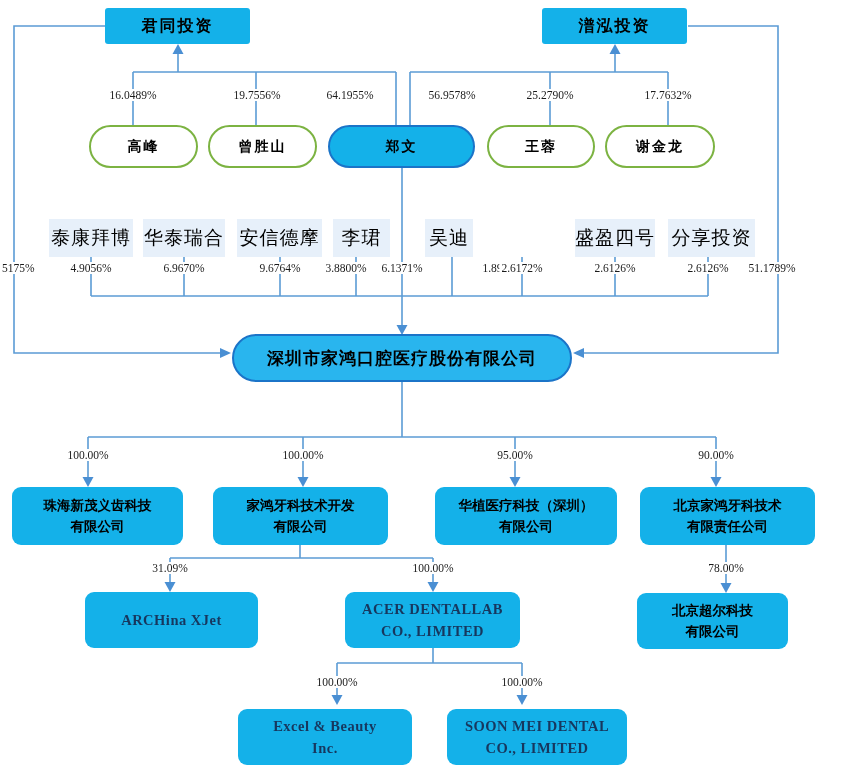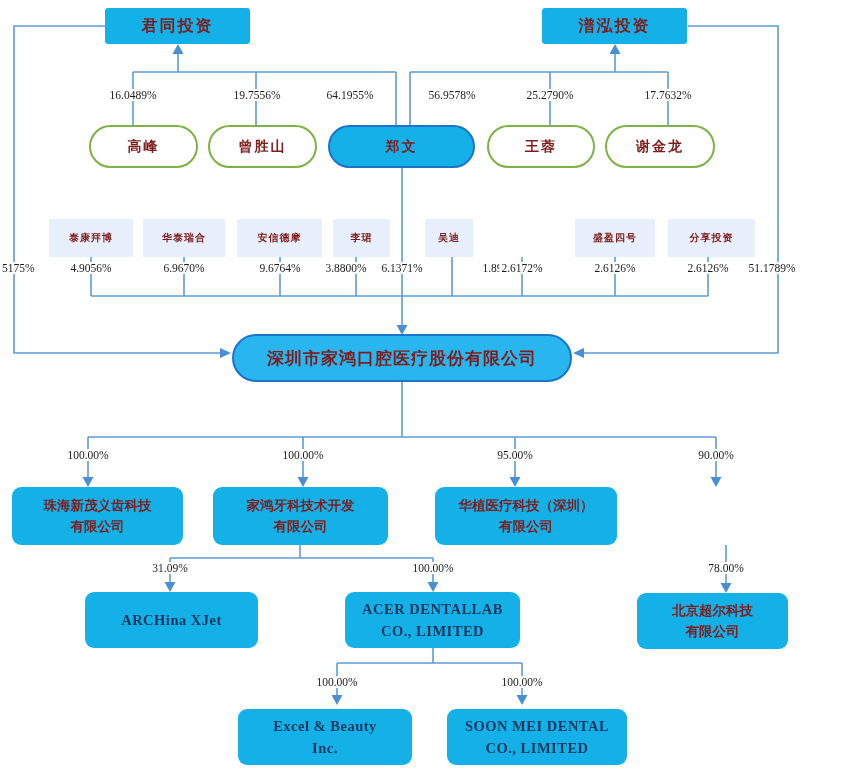--- a/index.html
+++ b/index.html
@@ -1,25 +1,25 @@
 <!DOCTYPE html>
 <html><head>
 <meta charset="utf-8">
 <style>
   html,body{margin:0;padding:0;background:#ffffff;}
   #canvas{position:relative;width:850px;height:780px;background:#ffffff;overflow:hidden;
           font-family:"DejaVu Sans","Liberation Sans",sans-serif;}
   svg.wires{position:absolute;left:0;top:0;z-index:1;}
   .node{position:absolute;z-index:2;display:flex;align-items:center;justify-content:center;
-        text-align:center;box-sizing:border-box;color:#7f1d1d;}
+        text-align:center;box-sizing:border-box;color:#000000;}
   .cyan{background:#14B1E9;border-radius:3px;font-size:16px;font-weight:bold;letter-spacing:2px;}
   .oval{border-radius:22px;font-size:14px;font-weight:bold;letter-spacing:2px;}
   .oval-green{background:#ffffff;border:2px solid #7CB342;}
   .oval-cyan{background:#14B1E9;border:2.5px solid #1B74C8;}
-  .lite{background:#E7F0FA;font-size:10px;font-weight:bold;letter-spacing:1px;}
+  .lite{background:#E7F0FA;font-size:19px;font-weight:normal;letter-spacing:1px;}
   .company{background:#29B5EE;border:2.5px solid #1B74C8;border-radius:26px;
            font-size:17px;font-weight:bold;letter-spacing:1px;}
   .sub{background:#14B1E9;border-radius:9px;font-size:13.5px;font-weight:bold;
        line-height:1.55;white-space:pre-line;}
   .en{font-family:"Liberation Serif","DejaVu Serif",serif;color:#17375E;font-size:14.5px;
       letter-spacing:0.5px;}
   .pct{position:absolute;z-index:3;transform:translateX(-50%);background:#ffffff;
        padding:0 2px;font-family:"Liberation Serif","DejaVu Serif",serif;
        font-size:11.5px;color:#1a1a1a;white-space:nowrap;}
   .pct.noc{transform:none;}
@@ -139,20 +139,22 @@
   <div class="pct" style="left:303px;top:449px;">100.00%</div>
   <div class="pct" style="left:515px;top:449px;">95.00%</div>
   <div class="pct" style="left:716px;top:449px;">90.00%</div>
 
   <div class="node sub" style="left:12px;top:487px;width:171px;height:58px;">珠海新茂义齿科技
 有限公司</div>
   <div class="node sub" style="left:213px;top:487px;width:175px;height:58px;">家鸿牙科技术开发
 有限公司</div>
   <div class="node sub" style="left:435px;top:487px;width:182px;height:58px;">华植医疗科技（深圳）
 有限公司</div>
+  <div class="node sub" style="left:640px;top:487px;width:175px;height:58px;">北京家鸿牙科技术
+有限责任公司</div>
 
   <div class="pct" style="left:170px;top:562px;">31.09%</div>
   <div class="pct" style="left:433px;top:562px;">100.00%</div>
   <div class="pct" style="left:726px;top:562px;">78.00%</div>
 
   <div class="node sub en" style="left:85px;top:592px;width:173px;height:56px;">ARCHina XJet</div>
   <div class="node sub en" style="left:345px;top:592px;width:175px;height:56px;">ACER DENTALLAB
 CO., LIMITED</div>
   <div class="node sub" style="left:637px;top:593px;width:151px;height:56px;">北京超尔科技
 有限公司</div>

